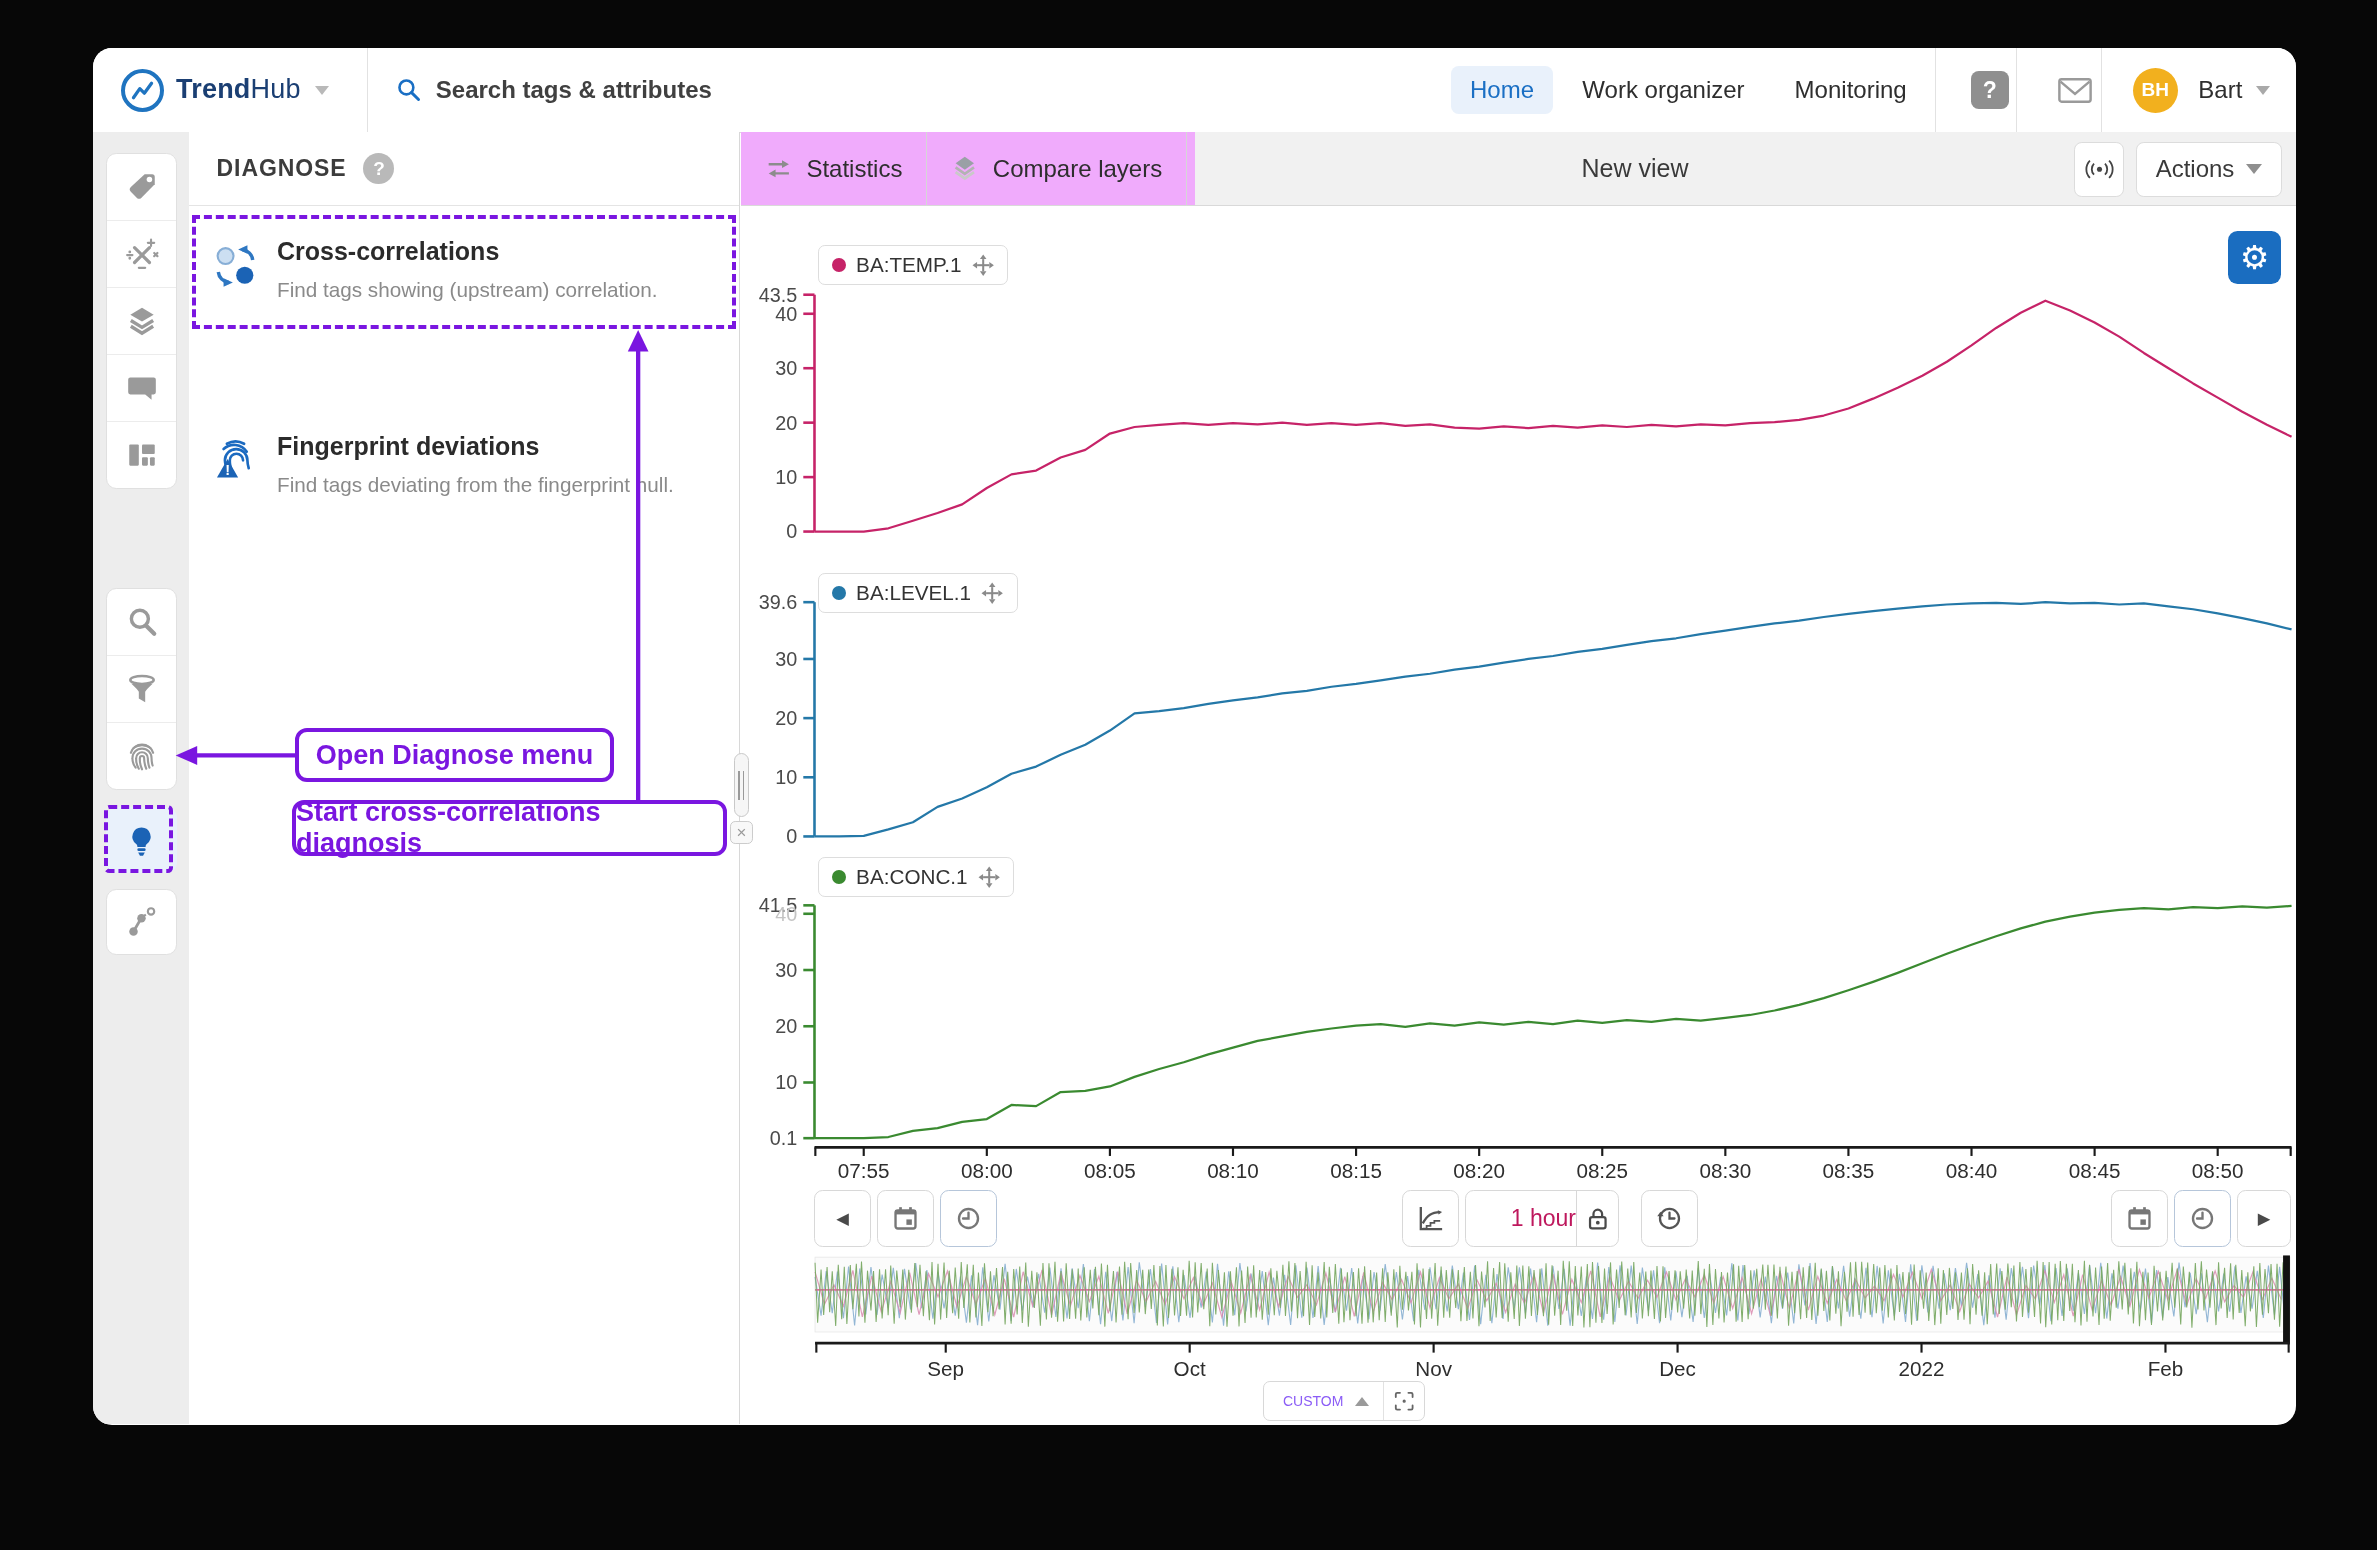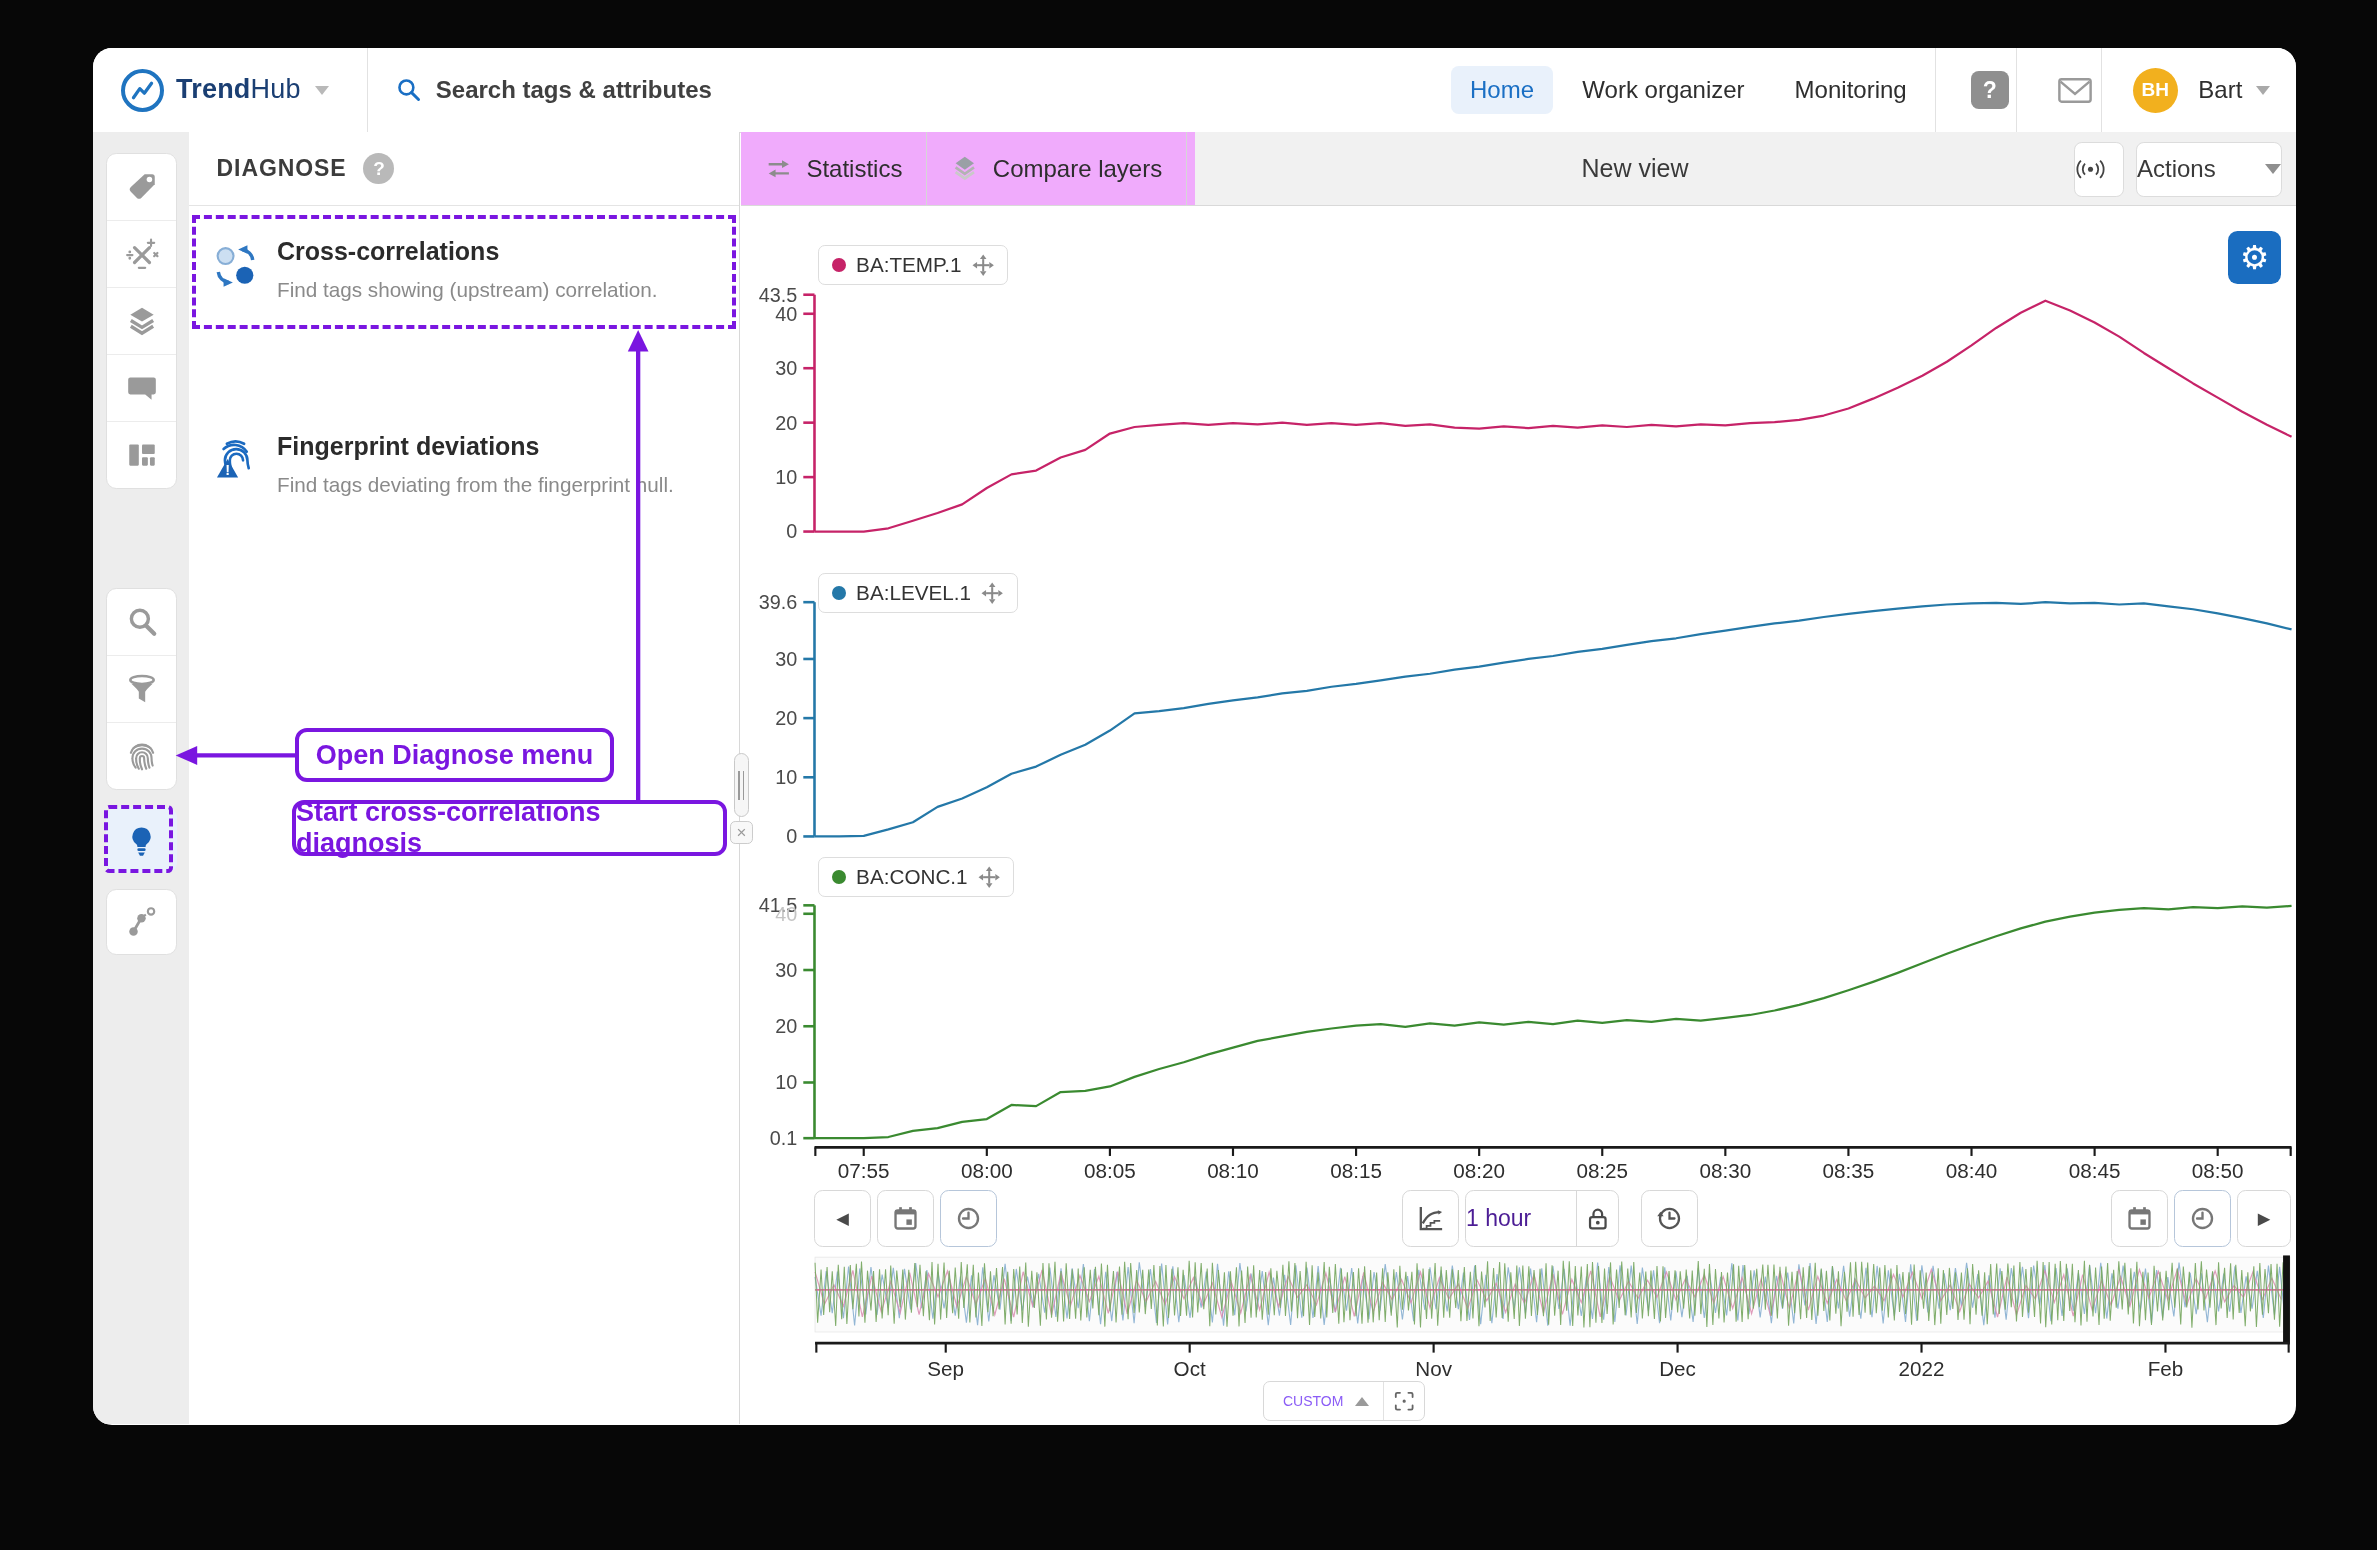--- a/index.html
+++ b/index.html
@@ -40,34 +40,34 @@
   
   #split-handle{position:absolute;left:641px;top:705px;width:14.6px;height:64px;background:#f6f6f6;border:0.9px solid #c9c9c9;border-radius:7.8px;box-sizing:border-box;display:flex;align-items:center;justify-content:center;gap:2.6px;}
   #split-handle i{display:block;width:1.7px;height:29px;background:#9a9a9a;}
   #split-close{position:absolute;left:637px;top:773px;width:23px;height:23px;background:#f8f8f8;border:0.9px solid #cccccc;border-radius:5.2px;box-sizing:border-box;color:#9a9a9a;font-size:17px;display:flex;align-items:center;justify-content:center;}
   
   #vtb{position:absolute;left:648px;top:84px;width:1556px;height:74px;background:#f1f1f1;border-bottom:0.9px solid #d9d9d9;box-sizing:border-box;}
   #vtb-left{position:absolute;left:0;top:0;height:73px;width:454px;background:#f0abfc;display:flex;align-items:center;}
   .vtb-sec{height:73px;display:flex;align-items:center;gap:13.8px;padding:0 24px;border-right:0.9px solid #d6d6d6;box-sizing:border-box;}
   .vtb-sec span{font-size:24px;color:#2e2e2e;white-space:nowrap;}
   #view-title{position:absolute;left:808px;top:0;width:172px;height:73px;display:flex;align-items:center;justify-content:center;font-size:25px;color:#3a3a3a;}
-  .tb-btn{position:absolute;top:9.5px;height:55px;background:#fff;border:0.9px solid #dcdcdc;border-radius:7.8px;box-sizing:border-box;display:flex;align-items:center;justify-content:space-between;gap:12px;}
+  .tb-btn{position:absolute;top:9.5px;height:55px;background:#fff;border:0.9px solid #dcdcdc;border-radius:7.8px;box-sizing:border-box;display:flex;align-items:center;justify-content:center;gap:12px;}
   #actions-btn span{font-size:24px;color:#3a3a3a;}
   #actions-caret{width:0;height:0;border-left:8.6px solid transparent;border-right:8.6px solid transparent;border-top:10.3px solid #8f8f8f;}
   
   #charts-svg{position:absolute;left:648px;top:158px;pointer-events:none;}
   .chip{position:absolute;height:40px;background:#fff;border:1.3px solid #dddddd;border-radius:6.9px;box-sizing:border-box;display:flex;align-items:center;gap:10.3px;padding:0 13px;}
   .chip-dot{width:13.8px;height:13.8px;border-radius:50%;}
   .chip-label{font-size:20.7px;color:#333;}
   #gear-btn{position:absolute;left:2135px;top:183px;width:53px;height:53px;background:#1a6dc0;border-radius:9.5px;display:flex;align-items:center;justify-content:center;color:#fff;font-size:33px;}
   
   .ctrl{position:absolute;top:1142px;width:57px;height:57px;background:#fff;border:1.3px solid #d8d8d8;border-radius:8.6px;box-sizing:border-box;display:flex;align-items:center;justify-content:center;color:#4a4a4a;font-size:19px;}
   .ctrl.on{border:1.7px solid #b6c6da;}
   #hour-group{position:absolute;left:1372px;top:1142px;width:154px;height:57px;background:#fff;border:1.3px solid #d8d8d8;border-radius:8.6px;box-sizing:border-box;display:flex;align-items:center;}
-  #hour-label{width:110px;text-align:left;font-size:23px;color:#4c1d95;}
+  #hour-label{width:110px;text-align:right;font-size:23px;color:#be185d;}
   #hour-div{width:0.9px;height:100%;background:#d8d8d8;}
   #lock-cell{flex:1;display:flex;align-items:center;justify-content:center;}
   #context-svg{position:absolute;left:721px;top:1204px;pointer-events:none;}
   
   #ranges{position:absolute;left:721px;top:1333px;height:40px;background:#fff;border:1.3px solid #d8d8d8;border-radius:6.9px;box-sizing:border-box;display:flex;}
   .rng{width:59px;display:flex;align-items:center;justify-content:center;font-size:20.7px;color:#2e2e2e;border-right:0.9px solid #e2e2e2;}
   .rng:last-child{border-right:none;}
   .rng.sel{background:#e9f1fb;color:#1a6fc4;}
   #custom-group{position:absolute;left:1170px;top:1333px;height:40px;background:#fff;border:1.3px solid #d8d8d8;border-radius:6.9px;box-sizing:border-box;display:flex;align-items:center;}
   #custom-label{font-size:14px;color:#8b5cf6;padding:0 12px 0 19px;}

